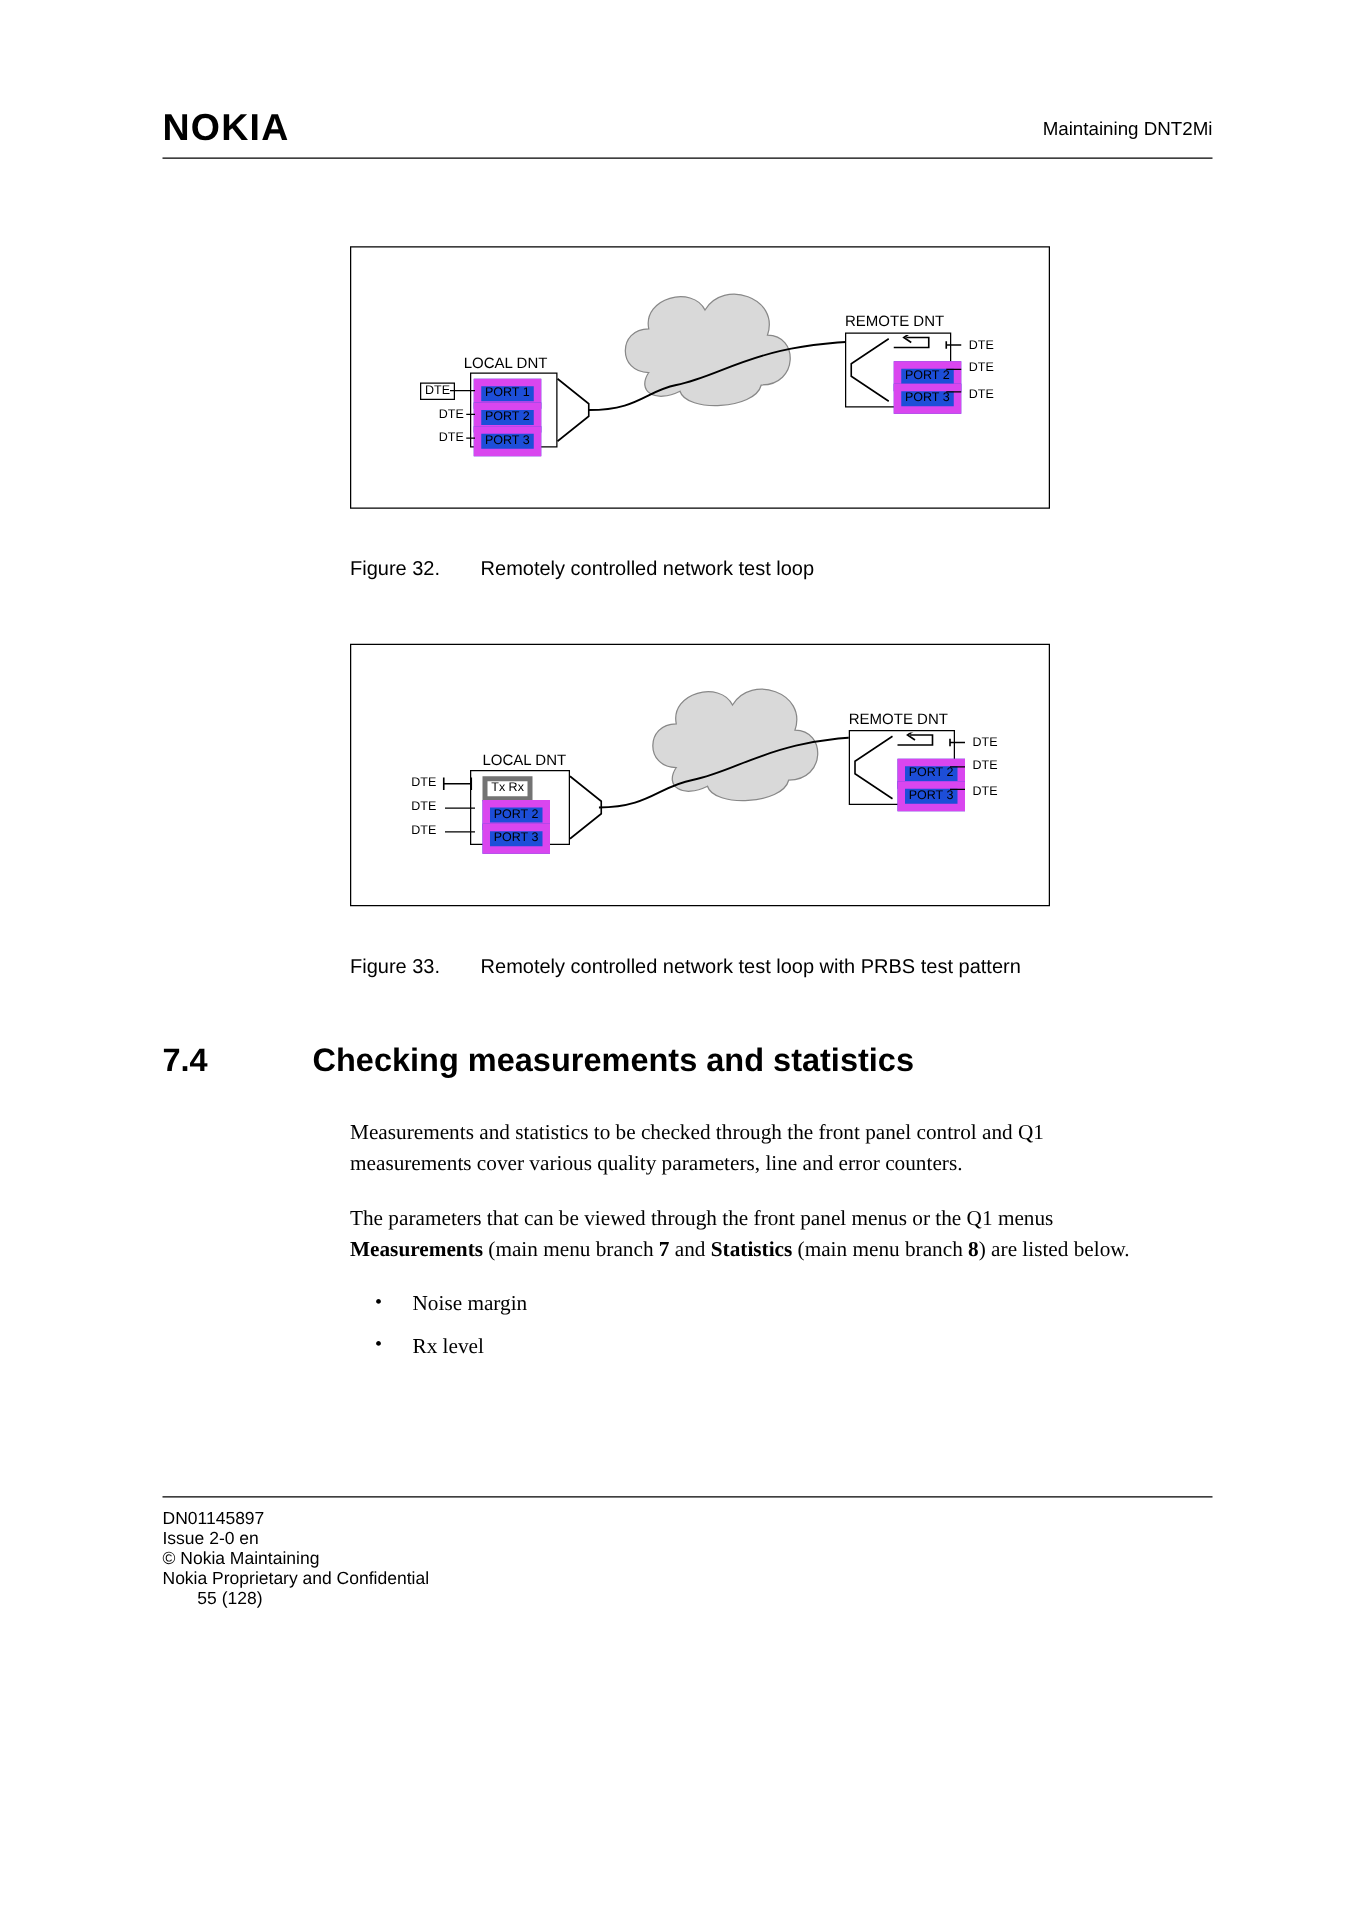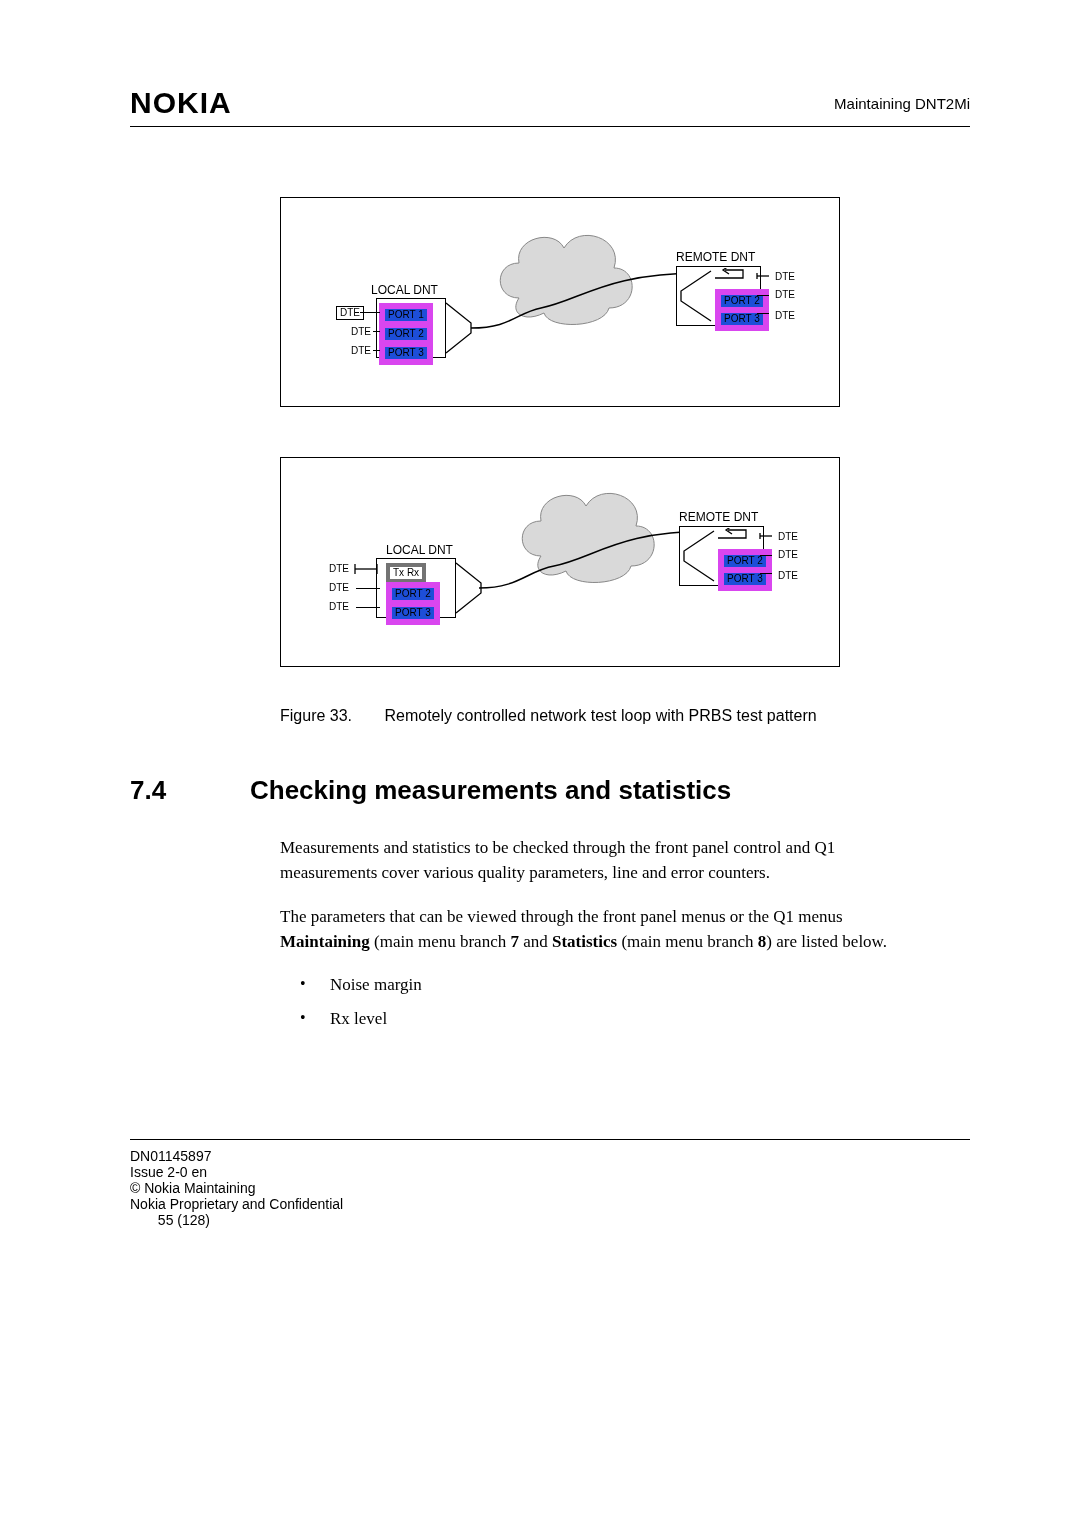--- a/index.html
+++ b/index.html
@@ -206,20 +206,24 @@
       </svg>
       <div class="dte-txt" style="left:494px; top:73px">DTE</div>
       <div class="port-lbl" style="left:434px; top:91px">PORT 2</div>
       <div class="conn-line" style="left:476px; top:97px; width:12px; height:1px"></div>
       <div class="dte-txt" style="left:494px; top:91px">DTE</div>
       <div class="port-lbl" style="left:434px; top:109px">PORT 3</div>
       <div class="conn-line" style="left:476px; top:115px; width:12px; height:1px"></div>
       <div class="dte-txt" style="left:494px; top:112px">DTE</div>
     </div>
 
+    <div class="caption">
+      <span class="cap-label">Figure 32.</span>
+      <span>Remotely controlled network test loop</span>
+    </div>
   </div>
 
   <div class="figure-area">
     <div class="figbox">
       <svg class="cloud" style="left:230px; top:18px" width="150" height="115" viewBox="0 0 150 115">
         <path d="M30 80 C5 80 5 45 30 45 C25 20 65 10 75 30 C90 5 135 20 125 50 C150 50 150 90 120 90 C115 110 60 112 55 95 C35 105 20 95 30 80 Z" fill="#d9d9d9" stroke="#888" stroke-width="1"></path>
       </svg>
 
       <div class="dnt-title" style="left:105px; top:85px">LOCAL DNT</div>
       <div class="dnt-box" style="left:95px; top:100px; width:80px; height:60px"></div>
@@ -272,21 +276,21 @@
   </div>
 
   <div class="section-row">
     <div class="section-num">7.4</div>
     <div class="section-title">Checking measurements and statistics</div>
   </div>
 
   <div class="body-text">
     <p>Measurements and statistics to be checked through the front panel control and Q1 measurements cover various quality parameters, line and error counters.</p>
     <p>
-      <span>The parameters that can be viewed through the front panel menus or the Q1 menus </span><b>Maintaining</b><span> (main menu branch </span><b>7</b><span> and </span><b>Statistics</b><span> (main menu branch </span><b>8</b><span>) are listed below.</span>
+      <span>The parameters that can be viewed through the front panel menus or the Q1 menus </span><b>Measurements</b><span> (main menu branch </span><b>7</b><span> and </span><b>Statistics</b><span> (main menu branch </span><b>8</b><span>) are listed below.</span>
     </p>
   </div>
 
   <ul class="bullets">
     <li>Noise margin</li>
     <li>Rx level</li>
   </ul>
 
   <div class="foot-rule">
     <div class="foot-left">

